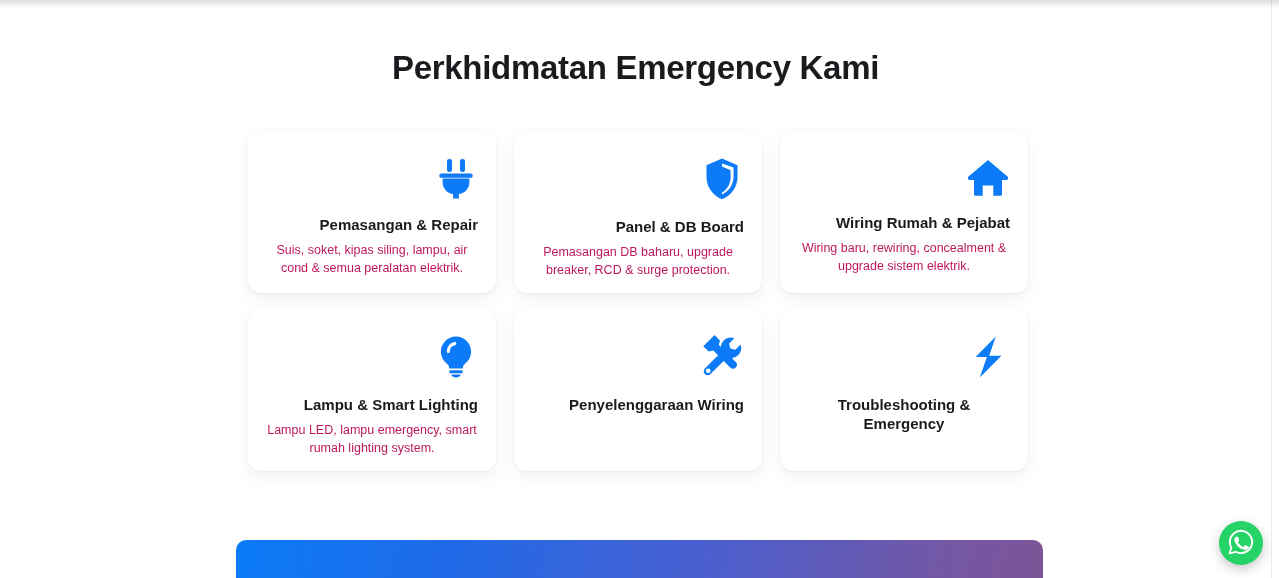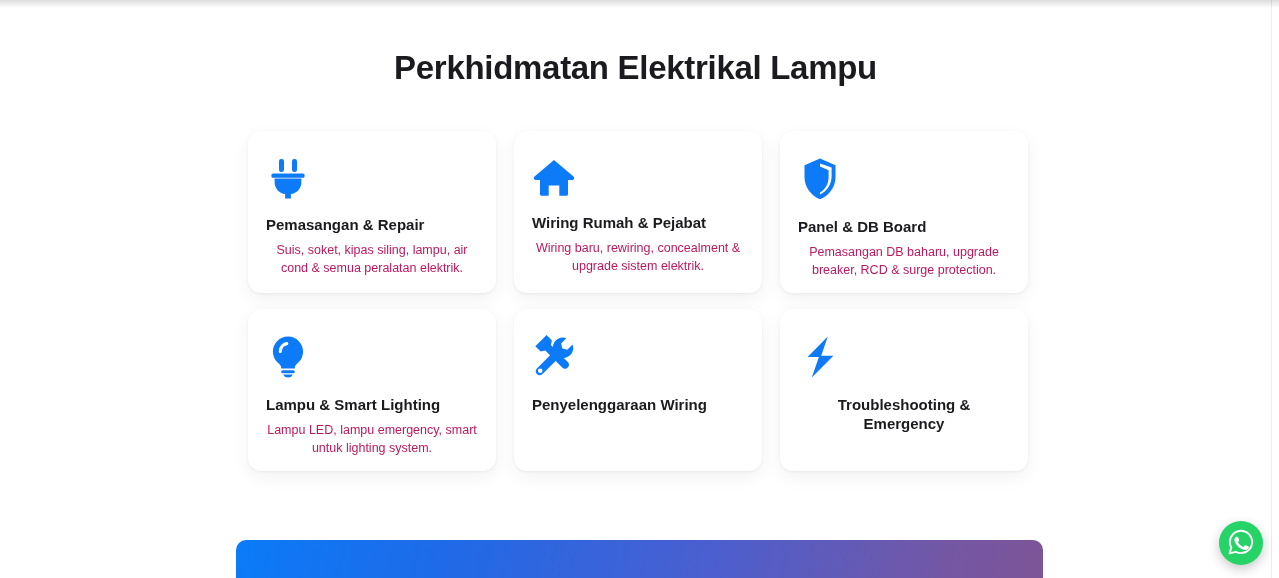--- a/index.html
+++ b/index.html
@@ -72,21 +72,21 @@
     row-gap: 16px;
   }
 
   .service-card {
     background: #ffffff;
     border-radius: 13px;
     box-shadow: 0 1px 3px rgba(16,24,40,0.055),
                 0 6px 18px rgba(16,24,40,0.055);
     display: flex;
     flex-direction: column;
-    align-items: flex-start;
+    align-items: flex-end;
     padding: 26px 18px 18px 18px;
     text-align: center;
   }
 
   .card-icon {
     width: 44px;
     height: 44px;
     display: flex;
     align-items: center;
     justify-content: center;
@@ -135,70 +135,70 @@
     z-index: 50;
     border: none;
     cursor: pointer;
   }
 </style>
 </head>
 <body>
 
 <div class="page">
 
-  <h2 class="section-title">Perkhidmatan Elektrikal Lampu</h2>
+  <h2 class="section-title">Perkhidmatan Emergency Kami</h2>
 
   <div class="cards-grid">
 
     <div class="service-card">
       <span class="card-icon">
         <svg width="40" height="42" viewBox="0 0 40 42">
           <rect x="11" y="2" width="5" height="13" rx="2.2" fill="#0d7bf7"></rect>
           <rect x="24" y="2" width="5" height="13" rx="2.2" fill="#0d7bf7"></rect>
           <path d="M5 16.5h30a1.6 1.6 0 0 1 1.6 1.6v1.1a1.6 1.6 0 0 1-1.6 1.6H5a1.6 1.6 0 0 1-1.6-1.6v-1.1A1.6 1.6 0 0 1 5 16.5z" fill="#0d7bf7"></path>
           <path d="M6.6 21.6h26.8v3.6c0 6.1-4.6 11.1-10.5 11.9v4.3h-5.8v-4.3C11.2 36.3 6.6 31.3 6.6 25.2v-3.6z" fill="#0d7bf7"></path>
         </svg>
       </span>
       <div class="card-title">Pemasangan &amp; Repair</div>
       <div class="card-desc">Suis, soket, kipas siling, lampu, air cond &amp; semua peralatan elektrik.</div>
     </div>
 
     <div class="service-card">
       <span class="card-icon">
-        <svg width="44" height="40" viewBox="0 0 44 40">
-          <path d="M22 3 2.5 19.5a2 2 0 0 0 1.3 3.5H8v14.2a1.6 1.6 0 0 0 1.6 1.6h7.1V28.6h10.6v10.2h7.1a1.6 1.6 0 0 0 1.6-1.6V23h4.2a2 2 0 0 0 1.3-3.5L22 3z" fill="#0d7bf7"></path>
-        </svg>
-      </span>
-      <div class="card-title">Wiring Rumah &amp; Pejabat</div>
-      <div class="card-desc">Wiring baru, rewiring, concealment &amp; upgrade sistem elektrik.</div>
-    </div>
-
-    <div class="service-card">
-      <span class="card-icon">
         <svg width="38" height="44" viewBox="0 0 38 44">
           <path d="M19 1.5 3.5 8.2v12.1c0 9.6 6.4 18.6 15.5 21.9 9.1-3.3 15.5-12.3 15.5-21.9V8.2L19 1.5z" fill="#0d7bf7"></path>
           <path d="M19 6.4v31.2c6.9-3.2 11.6-10.4 11.6-18V10.5L19 6.4z" fill="#ffffff"></path>
           <path d="M19 9.6v25.8c5.2-2.8 8.6-8.6 8.6-14.9v-7.2L19 9.6z" fill="#0d7bf7"></path>
         </svg>
       </span>
       <div class="card-title">Panel &amp; DB Board</div>
       <div class="card-desc">Pemasangan DB baharu, upgrade breaker, RCD &amp; surge protection.</div>
+    </div>
+
+    <div class="service-card">
+      <span class="card-icon">
+        <svg width="44" height="40" viewBox="0 0 44 40">
+          <path d="M22 3 2.5 19.5a2 2 0 0 0 1.3 3.5H8v14.2a1.6 1.6 0 0 0 1.6 1.6h7.1V28.6h10.6v10.2h7.1a1.6 1.6 0 0 0 1.6-1.6V23h4.2a2 2 0 0 0 1.3-3.5L22 3z" fill="#0d7bf7"></path>
+        </svg>
+      </span>
+      <div class="card-title">Wiring Rumah &amp; Pejabat</div>
+      <div class="card-desc">Wiring baru, rewiring, concealment &amp; upgrade sistem elektrik.</div>
     </div>
 
     <div class="service-card">
       <span class="card-icon">
         <svg width="38" height="44" viewBox="0 0 38 44">
           <path d="M19 1.5C10.6 1.5 3.9 8.2 3.9 16.6c0 5 2.4 9.4 6.1 12.2 1.4 1.1 2.2 2.6 2.2 4.2v.6h13.6v-.6c0-1.6.8-3.1 2.2-4.2 3.7-2.8 6.1-7.2 6.1-12.2 0-8.4-6.7-15.1-15.1-15.1z" fill="#0d7bf7"></path>
           <path d="M11.3 16.4a7.9 7.9 0 0 1 6.5-7.8" stroke="#ffffff" stroke-width="3.1" stroke-linecap="round" fill="none"></path>
           <rect x="12.2" y="35.2" width="13.6" height="3" rx="1.5" fill="#0d7bf7"></rect>
           <path d="M14.4 39.6h9.2c-.4 1.8-2.2 2.9-4.6 2.9s-4.2-1.1-4.6-2.9z" fill="#0d7bf7"></path>
         </svg>
       </span>
       <div class="card-title">Lampu &amp; Smart Lighting</div>
-      <div class="card-desc">Lampu LED, lampu emergency, smart untuk lighting system.</div>
+      <div class="card-desc">Lampu LED, lampu emergency, smart rumah lighting system.</div>
     </div>
 
     <div class="service-card">
       <span class="card-icon">
         <svg width="44" height="44" viewBox="0 0 44 44">
 
           <path d="M30.8 2.6a10.1 10.1 0 0 0-9.2 14.2L4.9 33.5a3.9 3.9 0 0 0 0 5.6 3.9 3.9 0 0 0 5.6 0L27.2 22.4a10.1 10.1 0 0 0 13.3-12.9l-5.2 5.2-4.9-1.3-1.3-4.9 5.2-5.2a10 10 0 0 0-3.5-.7z" fill="#0d7bf7"></path>
 
           <path d="M9.6 3.4 3.3 9.7l5.4 5.3 4.6-1 16.9 16.9a3.9 3.9 0 0 0 5.6 0 3.9 3.9 0 0 0 0-5.6L18.9 8.4l1-4.6-5.3-5.4z" fill="#0d7bf7" transform="translate(0,1.6)"></path>
           <circle cx="8.2" cy="35.8" r="2.3" fill="#ffffff"></circle>

